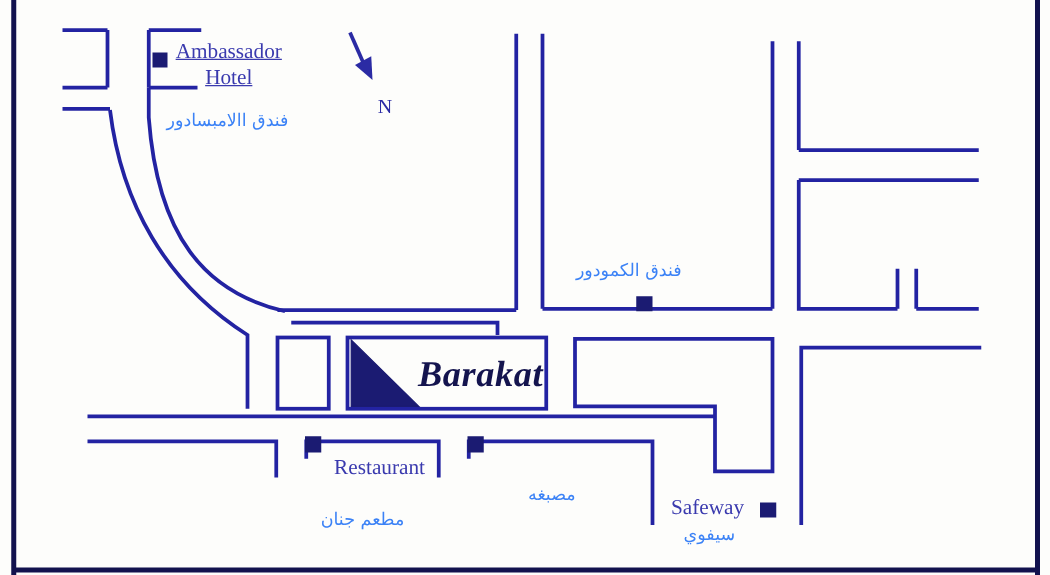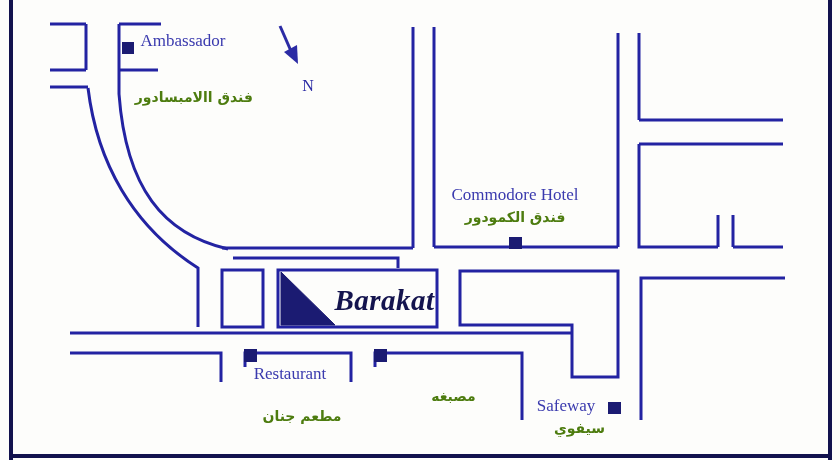--- a/index.html
+++ b/index.html
@@ -12,28 +12,27 @@
   }
   .map-stage svg{position:absolute;left:0;top:0;}
   .lbl{
     position:absolute;
     color:#3a3aae;
     font-size:17px;
     line-height:1.22;
     text-align:center;
     white-space:nowrap;
   }
-  .lbl.multi{white-space:normal;}
+  .lbl.multi{white-space:normal;text-decoration:underline;}
   .lbl.ar{
     font-family:"DejaVu Sans", sans-serif;
-    font-weight:bold;
+    font-weight:normal;
     font-size:14px;
-    color:#4d7c0f;
+    color:#3b82f6;
     direction:rtl;
-    margin-left:12px;
   }
   .lbl.brand{
     font-weight:bold;
     font-size:29px;
     color:#14144e;
     letter-spacing:0.5px;
     font-style:italic;
   }
   .lbl.north{
     font-size:16px;
@@ -101,29 +100,29 @@
     </g>
 
     <g>
       <path d="M280,26 L291,51" stroke="#2b2ba4" stroke-width="3" fill="none"></path>
       <polygon points="298,64 297,45 284,52" fill="#2b2ba4"></polygon>
     </g>
   </svg>
 
   <div class="lbl multi" style="left:133px;top:31px;width:100px;">
     <div>Ambassador</div>
+    <div>Hotel</div>
   </div>
   <div class="lbl ar" style="left:123px;top:89px;width:118px;">فندق االامبسادور</div>
 
-  <div class="lbl" style="left:440px;top:185px;width:150px;">Commodore Hotel</div>
   <div class="lbl ar" style="left:443px;top:209px;width:120px;">فندق الكمودور</div>
 
   <div class="lbl brand" style="left:333px;top:283px;width:103px;">Barakat</div>
 
-  <div class="lbl" style="left:240px;top:364px;width:100px;">Restaurant</div>
+  <div class="lbl" style="left:240px;top:364px;width:100px;text-align:right;">Restaurant</div>
   <div class="lbl ar" style="left:245px;top:408px;width:90px;">مطعم جنان</div>
 
   <div class="lbl ar" style="left:404px;top:388px;width:75px;">مصبغه</div>
 
   <div class="lbl" style="left:528px;top:396px;width:76px;">Safeway</div>
   <div class="lbl ar" style="left:540px;top:420px;width:55px;">سيفوي</div>
 
   <div class="lbl north" style="left:298px;top:76px;width:20px;">N</div>
 </div>
 

